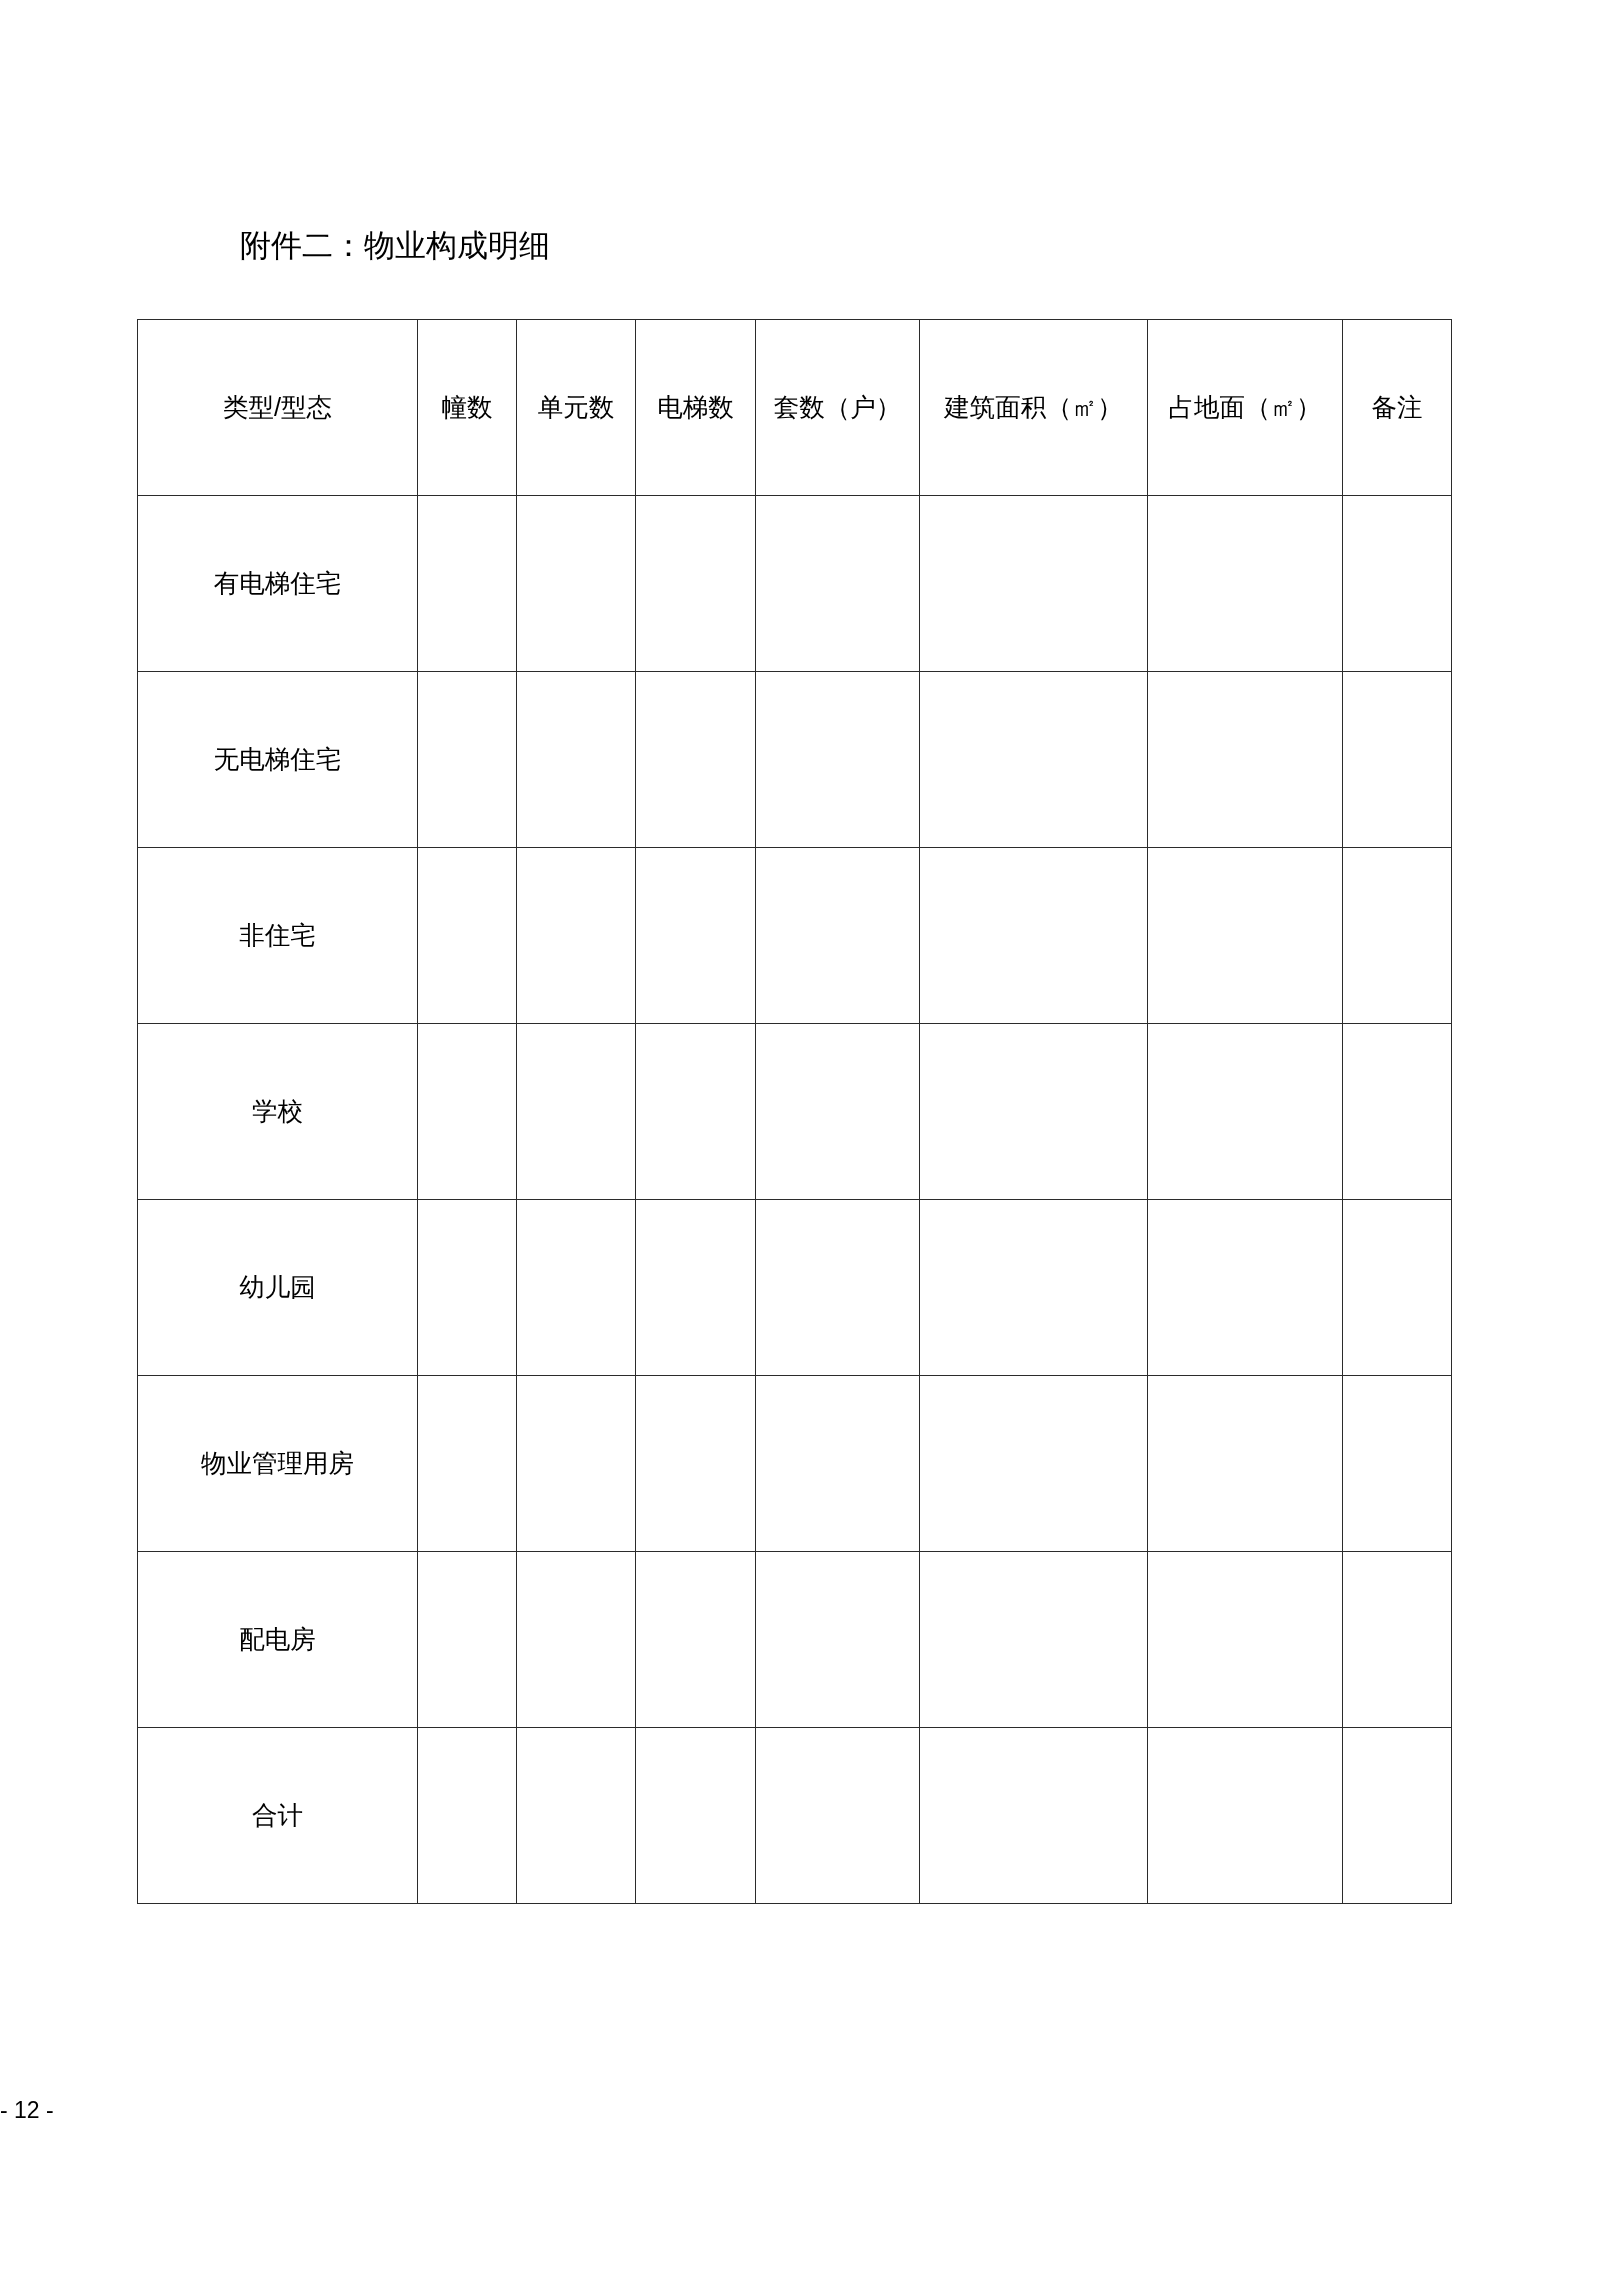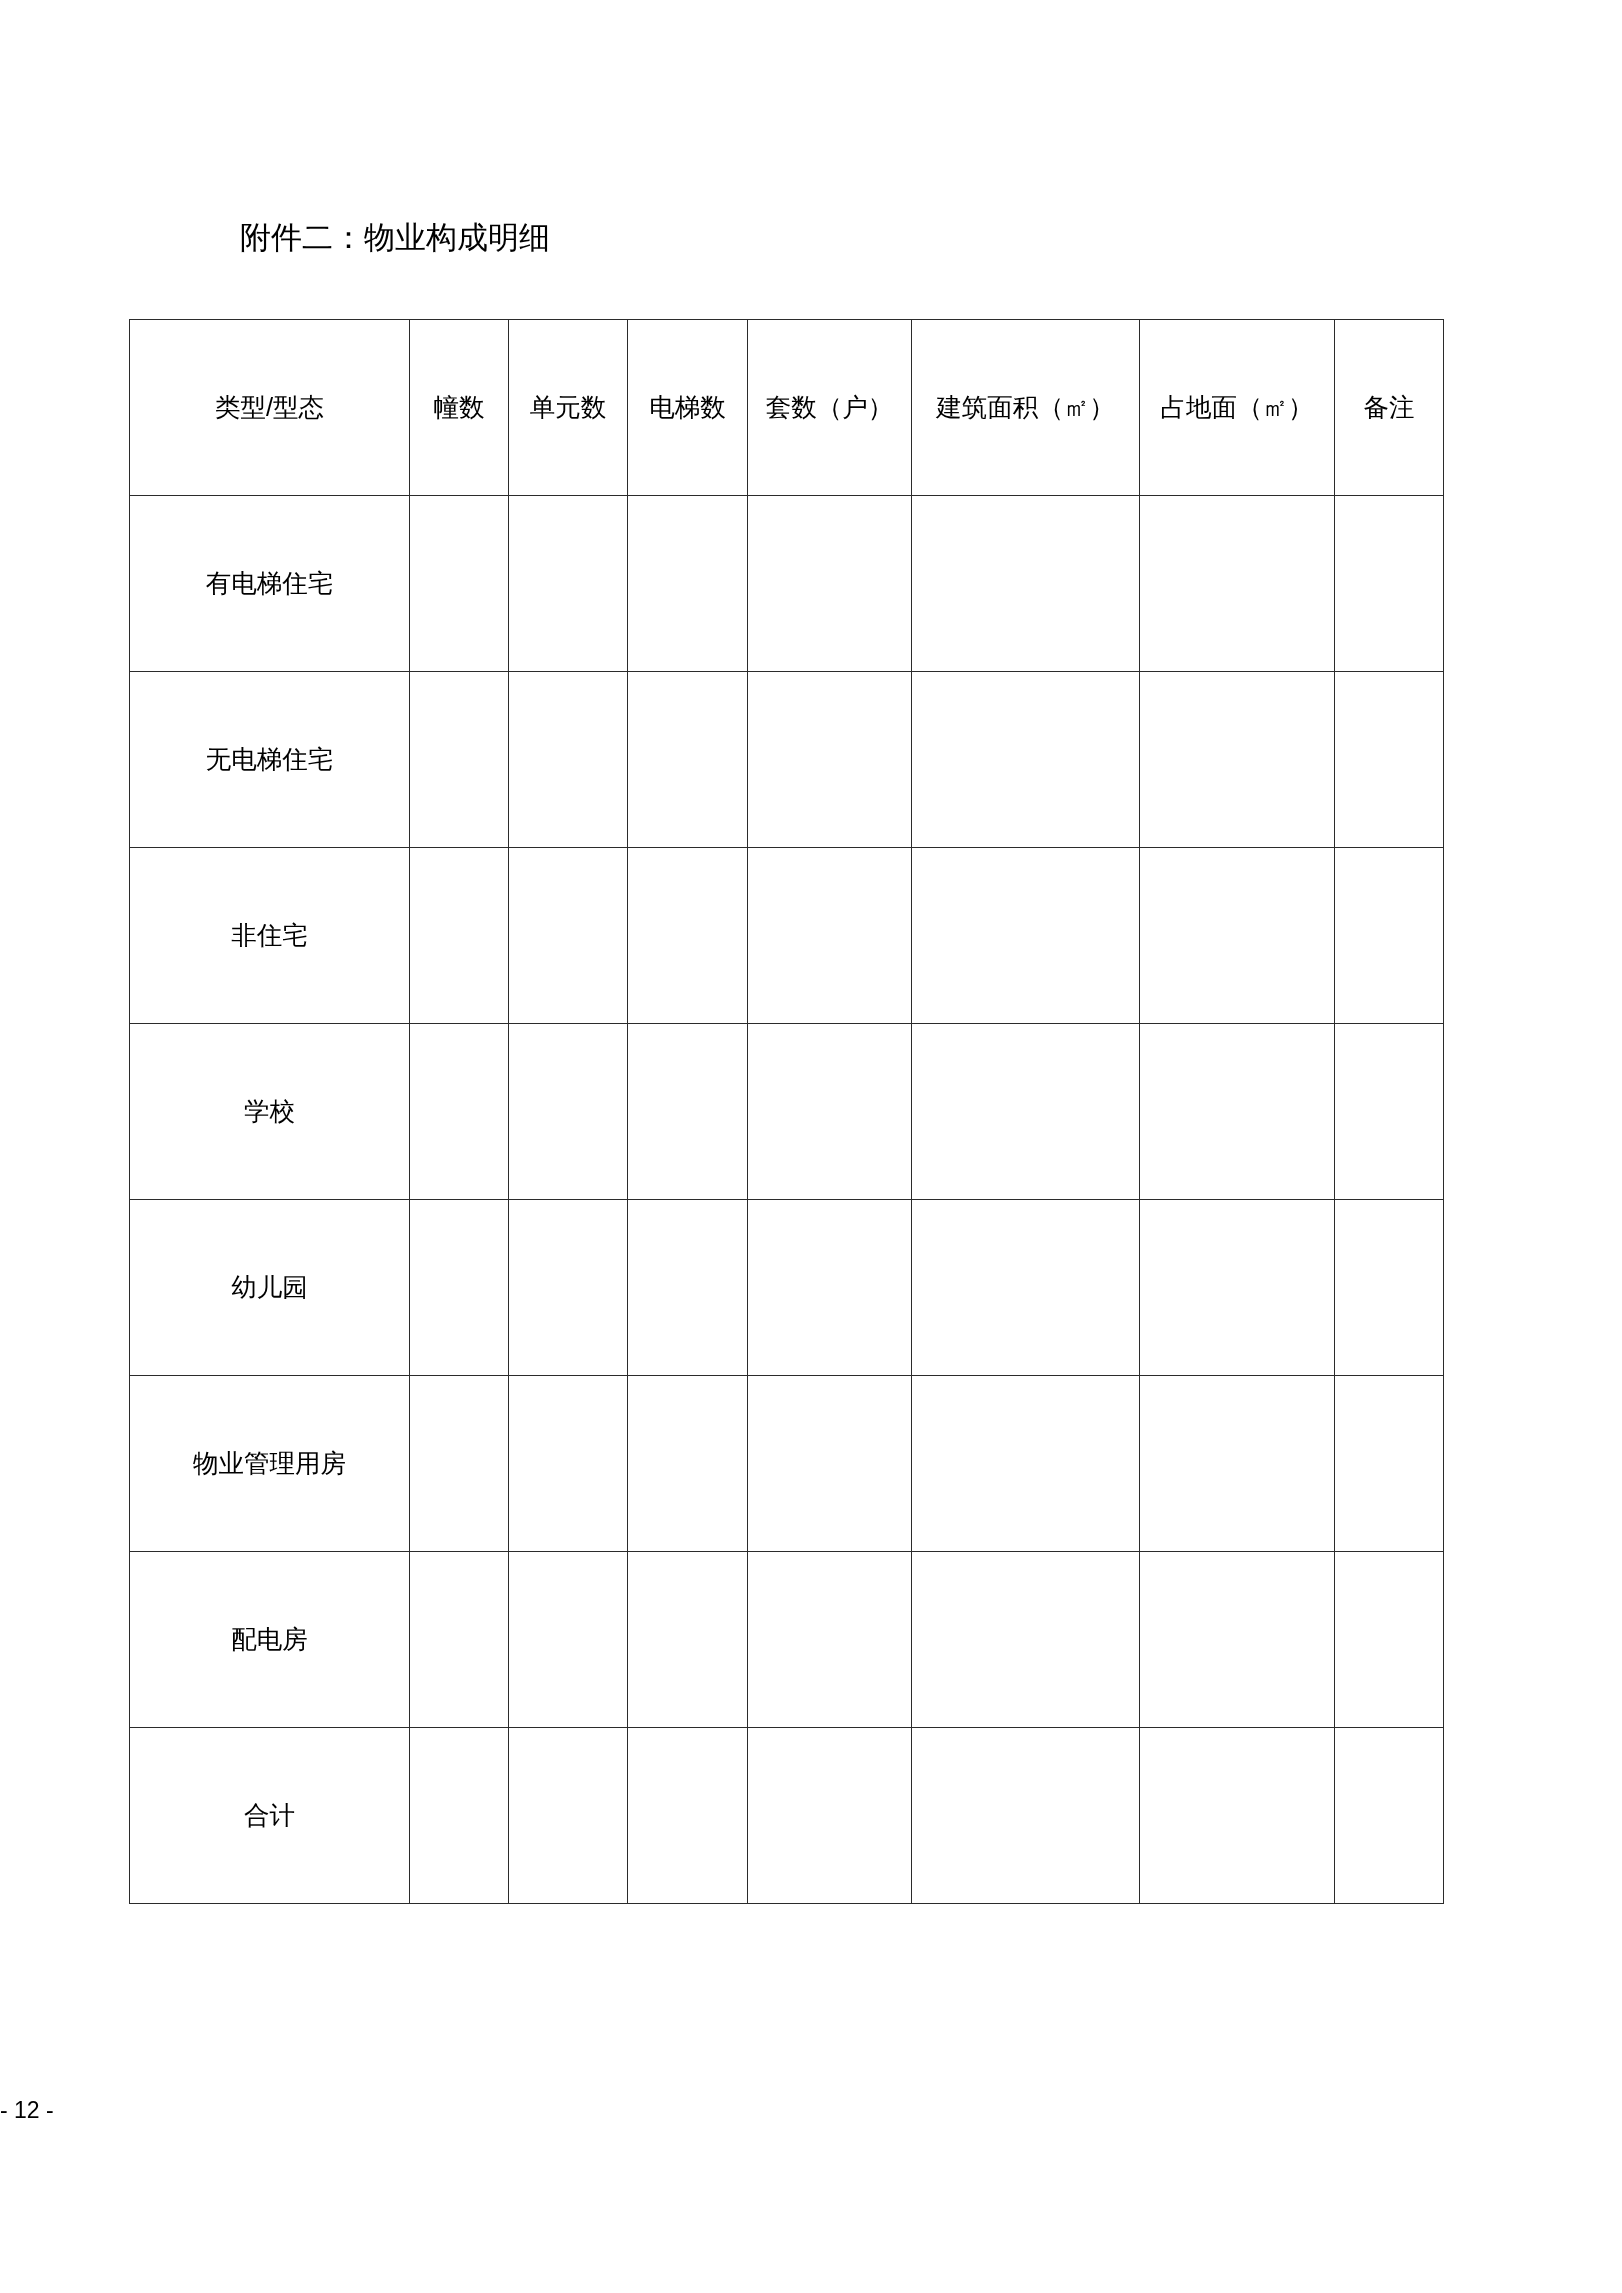--- a/index.html
+++ b/index.html
@@ -15,29 +15,29 @@
     color: #000000;
   }
   .page {
     position: absolute;
     inset: 0;
     background: #ffffff;
   }
   .doc-title {
     position: absolute;
     left: 240px;
-    top: 219px;
+    top: 227px;
     font-size: 31px;
     line-height: 1.25;
     color: #000000;
     white-space: nowrap;
   }
   table.detail-table {
     position: absolute;
-    left: 129px;
+    left: 137px;
     top: 319px;
     width: 1315px;
     height: 1585px;
     border-collapse: collapse;
     table-layout: fixed;
   }
   table.detail-table th,
   table.detail-table td {
     border: 1.8px solid #2b2b2b;
     text-align: center;

